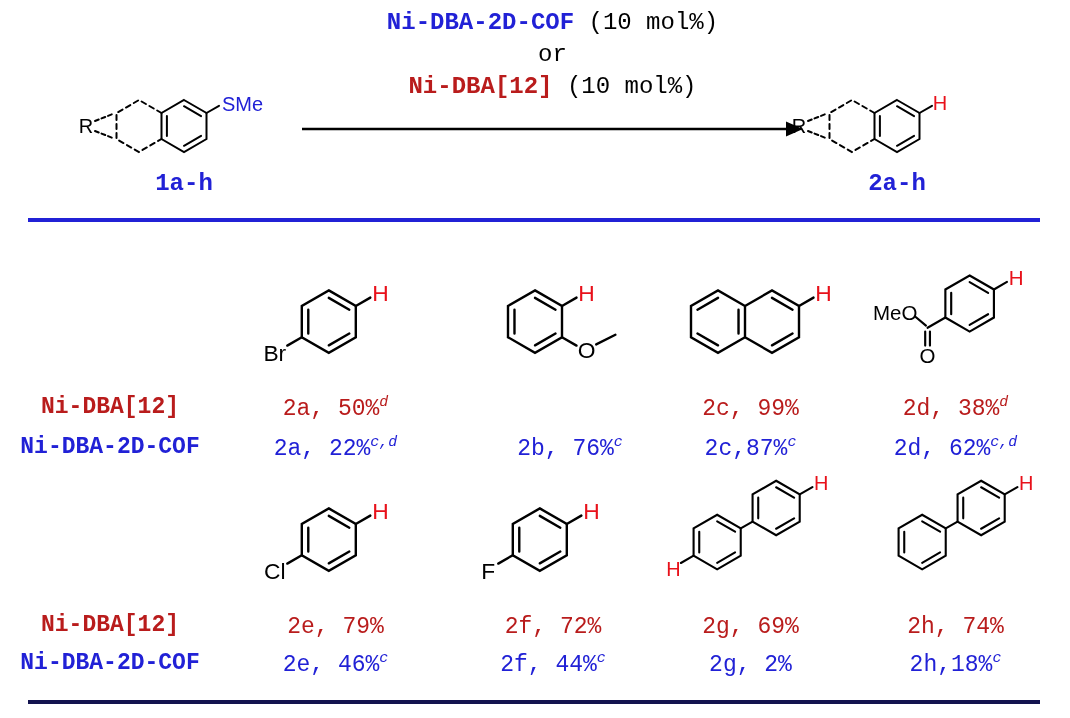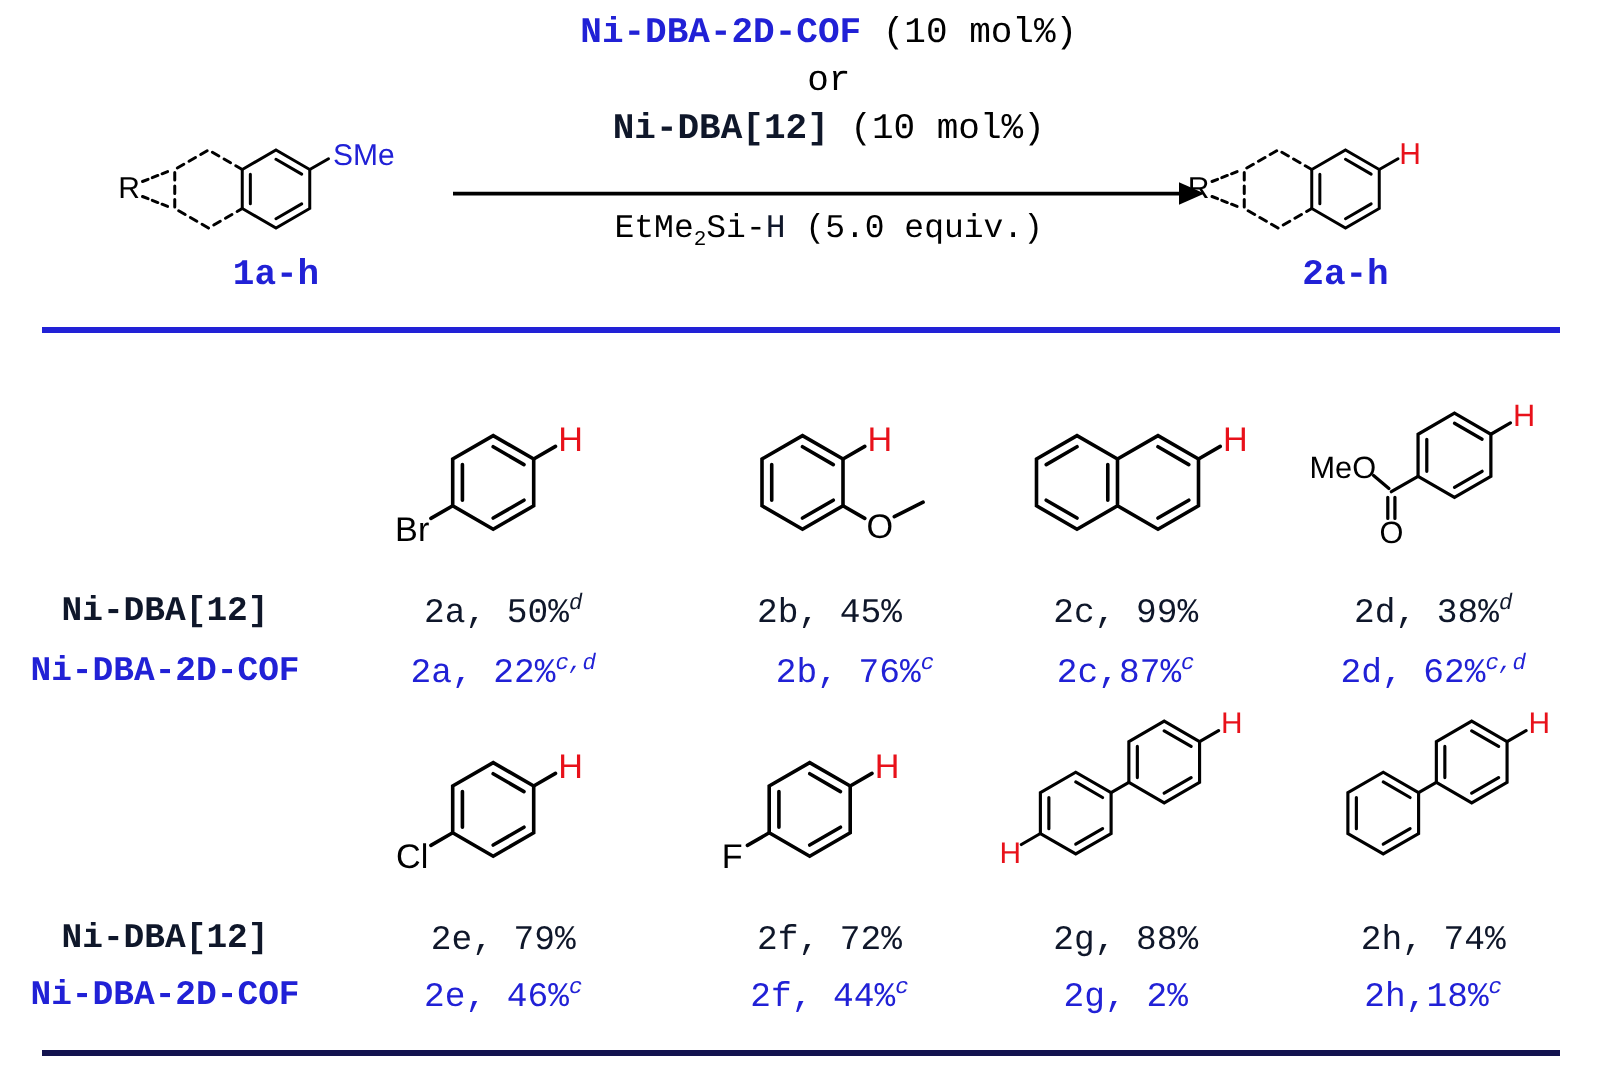--- a/index.html
+++ b/index.html
@@ -3,21 +3,21 @@
 <meta charset="utf-8">
 <style>
   html,body { margin:0; padding:0; background:#ffffff; }
   .canvas {
     position:relative; width:1070px; height:718px; background:#ffffff;
     font-family:"Liberation Sans", sans-serif; overflow:hidden; color:#000;
   }
   .abs { position:absolute; }
   .center { text-align:center;font-family:Liberation Mono, monospace; }
   .bold { font-weight:bold; }
-  .red  { color:#0f172a; }
+  .red  { color:#b91c1c; }
   .blue { color:#2121d6; }
   .catline   { font-size:24px; line-height:30px; }
   .condline  { font-size:22px; line-height:26px; }
   .condline sub { font-size:14px; }
   .struct-label { font-size:24px; font-weight:bold; }
   .rowlabel { font-size:23px; font-weight:bold; }
   .result   { font-size:23px; }
   .result sup { font-size:15px; font-style:italic; }
   .divider { height:4px; }
   .divider.top    { background:#2121d6; }
@@ -54,23 +54,20 @@
   <div class="abs center catline" style="left:300px;top:40px;width:505px">or</div>
   <div class="abs center catline" style="left:300px;top:72px;width:505px">
     <span class="bold red">Ni-DBA[12]</span><span> (10 mol%)</span>
   </div>
 
   <svg class="abs" style="left:300px;top:116px" width="505" height="26" viewBox="0 0 505 26">
     <line x1="2" y1="13" x2="490" y2="13" stroke="#000" stroke-width="2.5"></line>
     <polygon points="486,5.5 503,13 486,20.5" fill="#000"></polygon>
   </svg>
 
-  <div class="abs center condline" style="left:300px;top:140px;width:505px">
-    <span>EtMe</span><sub>2</sub><span>Si-</span><span class="red">H</span><span> (5.0 equiv.)</span>
-  </div>
 
   <svg class="abs" style="left:775px;top:62px" width="215" height="125" viewBox="0 0 215 125">
     <g class="bonds">
       <path d="M122,38 L144.5,51 L144.5,77 L122,90 L99.5,77 L99.5,51 Z"></path>
       <path d="M122,44.2 L139.1,54.1 M139.1,73.9 L122,83.8 M104.9,73.9 L104.9,54.1"></path>
       <path stroke-dasharray="5 4" d="M99.5,51 L77,38 L54.5,51 L54.5,77 L77,90 L99.5,77"></path>
       <path stroke-dasharray="4 3" d="M33,59 L52,51.5 M33,69 L52,76.5"></path>
       <path d="M144.5,51 L157,43.8"></path>
     </g>
     <text x="24" y="64" text-anchor="middle" dominant-baseline="central" class="tblack big">R</text>
@@ -124,23 +121,20 @@
   <div class="abs center rowlabel red" style="left:10px;top:394px;width:200px">Ni-DBA[12]</div>
   <div class="abs center rowlabel blue" style="left:10px;top:434px;width:200px">Ni-DBA-2D-COF</div>
 
   <div class="abs center result red" style="left:218px;top:394px;width:235px">
     <span>2a, 50%</span><sup>d</sup>
   </div>
   <div class="abs center result blue" style="left:218px;top:434px;width:235px">
     <span>2a, 22%</span><sup>c,d</sup>
   </div>
 
-  <div class="abs center result red" style="left:453px;top:394px;width:200px">
-    <span>2b, 45%</span><sup></sup>
-  </div>
   <div class="abs center result blue" style="left:470px;top:434px;width:200px">
     <span>2b, 76%</span><sup>c</sup>
   </div>
 
   <div class="abs center result red" style="left:653px;top:394px;width:195px">
     <span>2c, 99%</span><sup></sup>
   </div>
   <div class="abs center result blue" style="left:653px;top:434px;width:195px">
     <span>2c,87%</span><sup>c</sup>
   </div>
@@ -208,21 +202,21 @@
   </div>
 
   <div class="abs center result red" style="left:453px;top:612px;width:200px">
     <span>2f, 72%</span><sup></sup>
   </div>
   <div class="abs center result blue" style="left:453px;top:650px;width:200px">
     <span>2f, 44%</span><sup>c</sup>
   </div>
 
   <div class="abs center result red" style="left:653px;top:612px;width:195px">
-    <span>2g, 88%</span><sup></sup>
+    <span>2g, 69%</span><sup></sup>
   </div>
   <div class="abs center result blue" style="left:653px;top:650px;width:195px">
     <span>2g, 2%</span><sup></sup>
   </div>
 
   <div class="abs center result red" style="left:848px;top:612px;width:215px">
     <span>2h, 74%</span><sup></sup>
   </div>
   <div class="abs center result blue" style="left:848px;top:650px;width:215px">
     <span>2h,18%</span><sup>c</sup>

